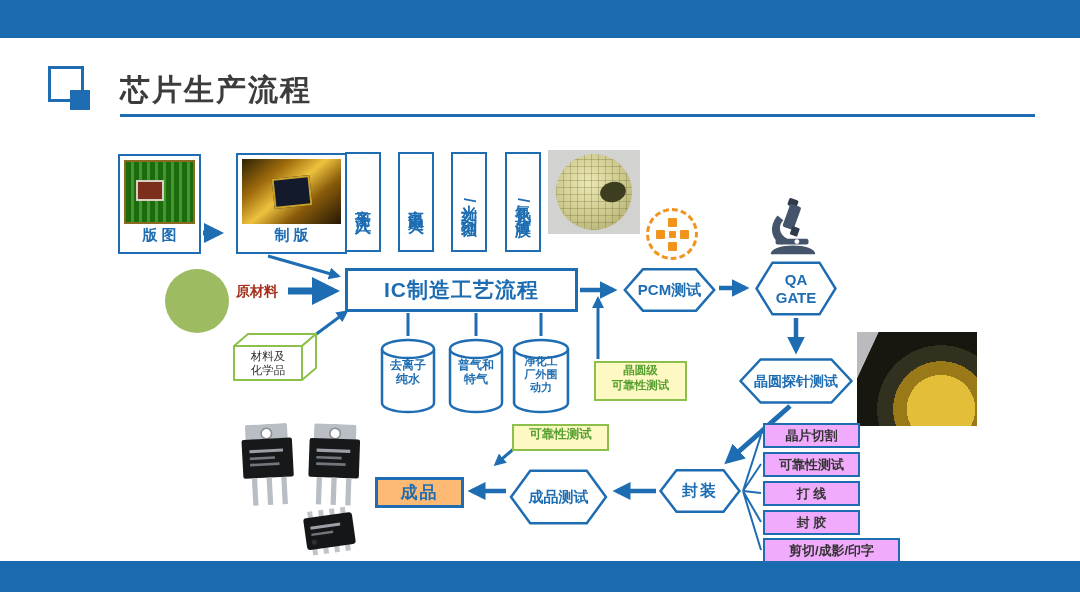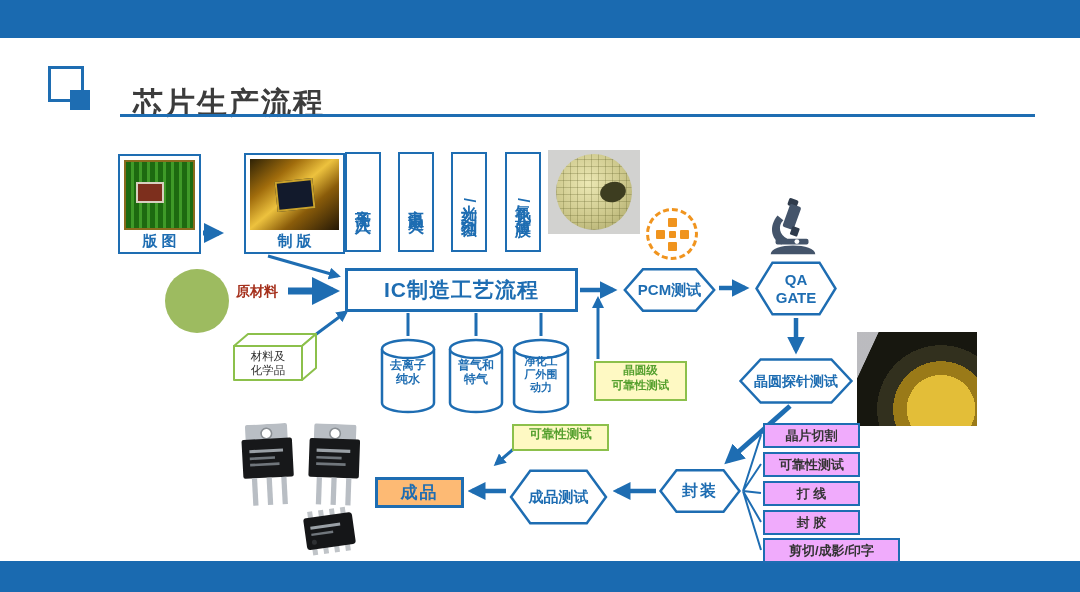--- a/index.html
+++ b/index.html
@@ -6,26 +6,26 @@
   html,body{margin:0;padding:0}
   body{width:1080px;height:592px;background:#fff;font-family:"Liberation Sans","DejaVu Sans",sans-serif;overflow:hidden}
   .slide{position:relative;width:1080px;height:592px;background:#fff;overflow:hidden}
   .bar{position:absolute;left:0;width:1080px;background:#1a6ab0}
   .bar.top{top:0;height:38px}
   .bar.bottom{top:561px;height:31px}
 
   .title-icon{position:absolute;left:48px;top:66px;width:46px;height:46px}
   .sq-outline{position:absolute;left:0;top:0;width:36px;height:36px;border:3px solid #1e6db2;background:#fff}
   .sq-fill{position:absolute;left:22px;top:24px;width:20px;height:20px;background:#1e6db2}
-  .title{position:absolute;left:120px;top:70px;margin:13px;font-size:30px;font-weight:600;color:#3c3c3c;letter-spacing:2px}
+  .title{position:absolute;left:120px;top:70px;margin:0;font-size:30px;font-weight:600;color:#3c3c3c;letter-spacing:2px}
   .title-rule{position:absolute;left:120px;top:114px;width:915px;height:3px;background:#1e6db2}
 
   .connectors{position:absolute;left:0;top:0;pointer-events:none}
 
-  .imgbox{position:absolute;border:2.5px solid #1e6db2;background:#fff;display:flex;flex-direction:column;align-items:center;padding:4px 4px 2px}
+  .imgbox{position:absolute;border:2.5px solid #1e6db2;background:#fff;display:flex;flex-direction:column;align-items:center;padding:4px 4px 8px}
   .imglabel{color:#1e6db2;font-weight:700;font-size:15px;margin-top:2px;line-height:1.2}
   .layout-img{width:100%;flex:1;border:2px solid #8a6b1e;background:repeating-linear-gradient(90deg,#1d6a10 0 5px,#3f9a28 5px 8px);position:relative}
   .layout-img::after{content:"";position:absolute;left:15%;top:30%;width:24px;height:17px;background:#7d2f1d;border:2px solid #d8d0c0}
   .mask-img{width:100%;flex:1;background:linear-gradient(140deg,#2e2206 0%,#a06c0c 28%,#edc23e 48%,#8a5c0a 68%,#241806 100%);position:relative}
   .mask-img::after{content:"";position:absolute;left:50%;top:50%;width:34px;height:26px;transform:translate(-50%,-50%) rotate(-6deg);background:#121a2c;border:2px solid #caa22a}
 
   .vbox{position:absolute;width:36px;height:100px;border:2.5px solid #1e6db2;background:#fff;display:flex;align-items:center;justify-content:center}
   .vbox span{writing-mode:vertical-rl;text-orientation:mixed;color:#1e6db2;font-weight:700;font-size:16px;letter-spacing:3px;line-height:1}
 
   .wafer-photo{position:absolute;background:#d2d2d0;display:flex;align-items:center;justify-content:center}
@@ -116,21 +116,21 @@
       <path d="M517,446 L496,464" stroke-width="3" marker-end="url(#ah)"></path>
       <path d="M408,313 V336 M476,313 V336 M541,313 V336" stroke-width="3"></path>
       <path d="M743,491 L761,435 M743,491 L761,464 M743,491 L761,493 M743,491 L761,522 M743,491 L761,550" stroke-width="2"></path>
     </g>
   </svg>
 
   <div class="imgbox" style="left:118px;top:154px;width:83px;height:100px">
     <div class="layout-img"></div>
     <div class="imglabel">版 图</div>
   </div>
-  <div class="imgbox" style="left:244px;top:153px;width:101px;height:101px">
+  <div class="imgbox" style="left:236px;top:153px;width:111px;height:101px">
     <div class="mask-img"></div>
     <div class="imglabel">制 版</div>
   </div>
 
   <div class="vbox" style="left:345px;top:152px">
       <span>离子注入</span>
     </div>
   <div class="vbox" style="left:398px;top:152px">
       <span>高温退火</span>
     </div>

